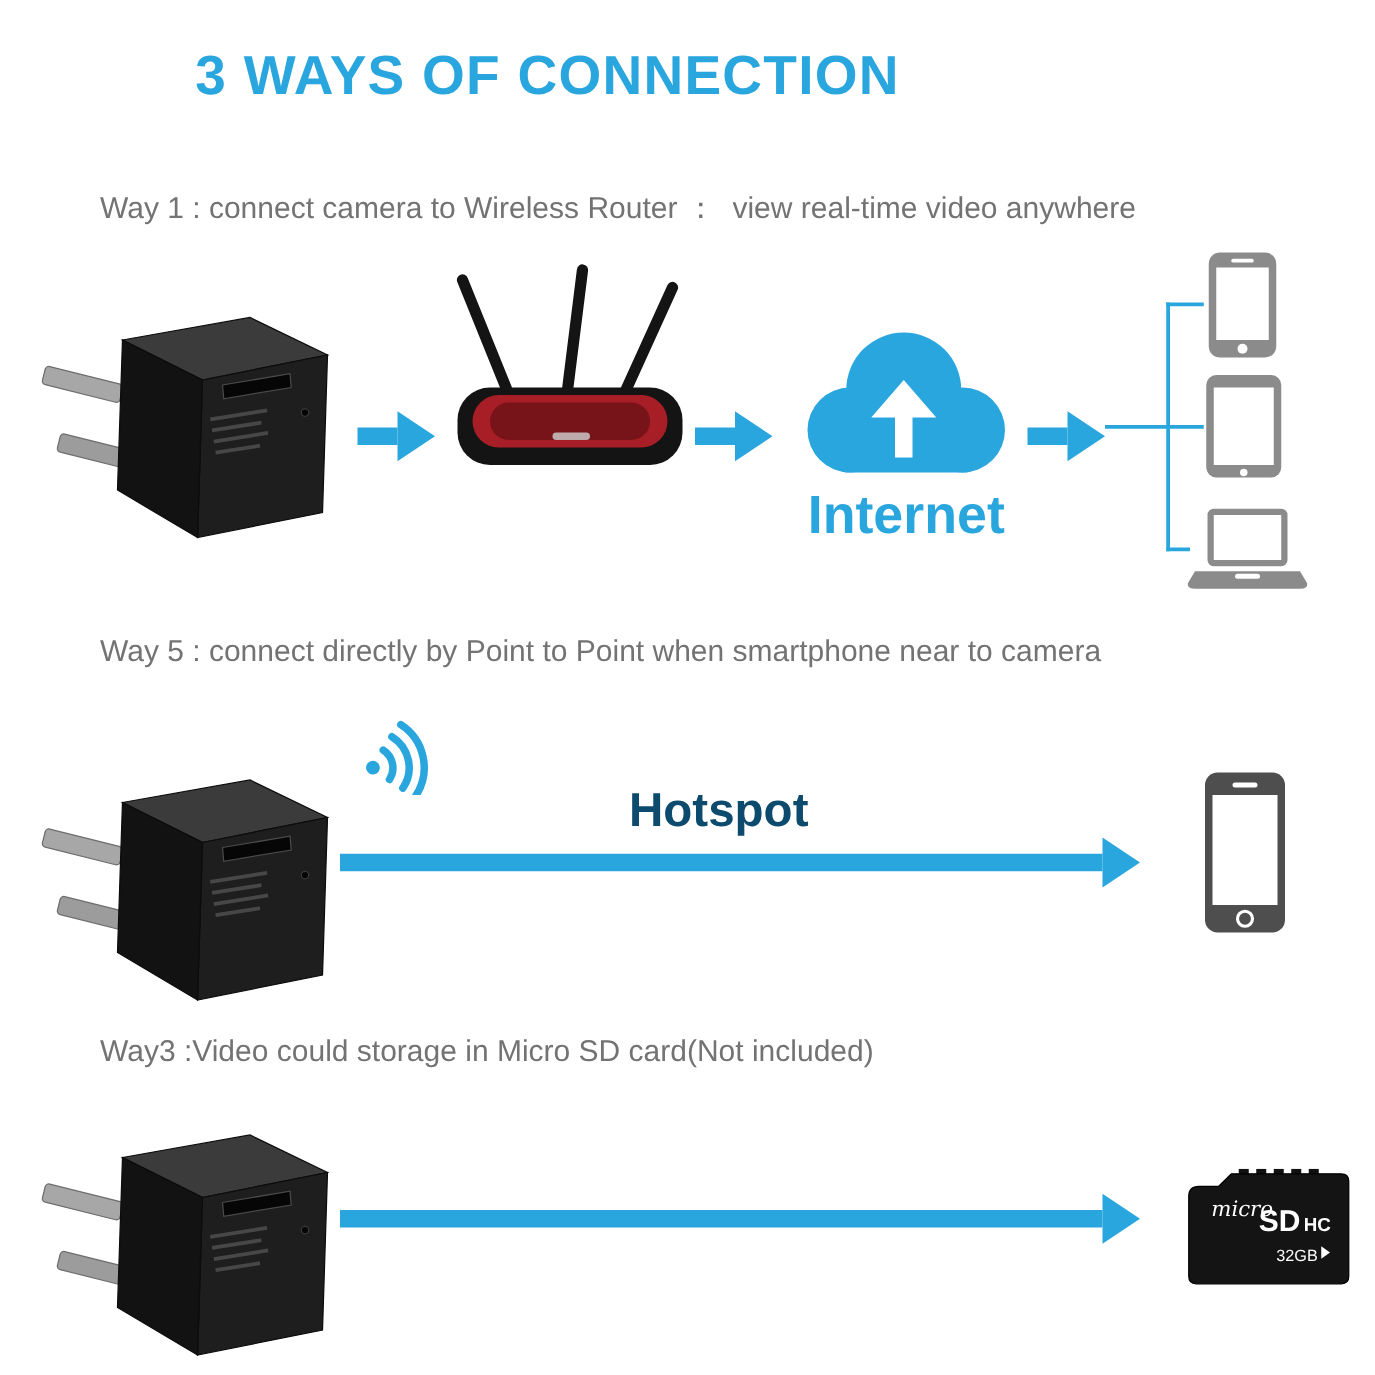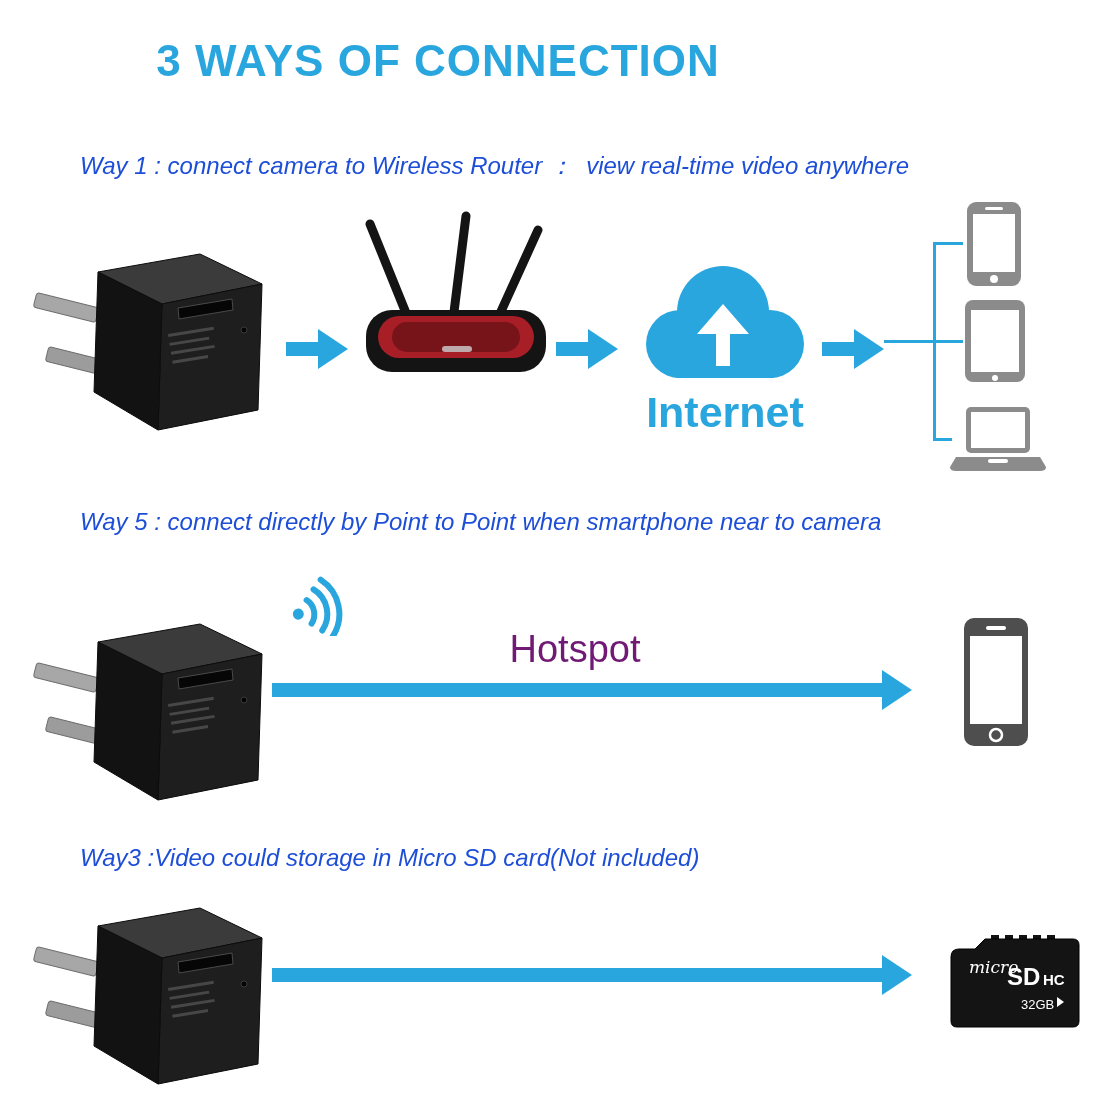--- a/index.html
+++ b/index.html
@@ -1,28 +1,28 @@
 <!DOCTYPE html>
 <html><head>
 <meta charset="utf-8">
 <style>
   html,body{margin:0;padding:0;background:#ffffff;}
   body{width:1100px;height:1100px;position:relative;overflow:hidden;
        font-family:"Liberation Sans",sans-serif;}
   .abs{position:absolute;}
   .title{left:0;top:36px;width:876px;text-align:center;
          font-size:44px;font-weight:700;letter-spacing:1px;color:#2aa6df;}
-  .heading{font-size:24px;color:#1d4ed8;white-space:pre;font-style:italic;}
+  .heading{font-size:24px;color:#737373;white-space:pre;}
   .h1{left:80px;top:150px;}
   .h2{left:80px;top:508px;}
-  .h3{left:80px;top:828px;margin-top:16px;}
+  .h3{left:80px;top:828px;}
   .internet{left:615px;top:388px;width:220px;text-align:center;
             font-size:43px;font-weight:700;color:#2aa6df;}
   .hotspot{left:425px;top:628px;width:300px;text-align:center;
-           font-size:38px;font-weight:400;color:#701a75;}
+           font-size:38px;font-weight:700;color:#0c4a6e;}
   .arrow{position:absolute;display:flex;align-items:center;}
   .arrow .shaft{height:14px;background:#2aa6df;}
   .arrow .head{width:0;height:0;border-top:20px solid transparent;
                border-bottom:20px solid transparent;border-left:30px solid #2aa6df;}
   .shaft-s{width:32px;}
   .shaft-l{width:610px;}
   .line{position:absolute;background:#2aa6df;}
 </style>
 </head>
 <body>

